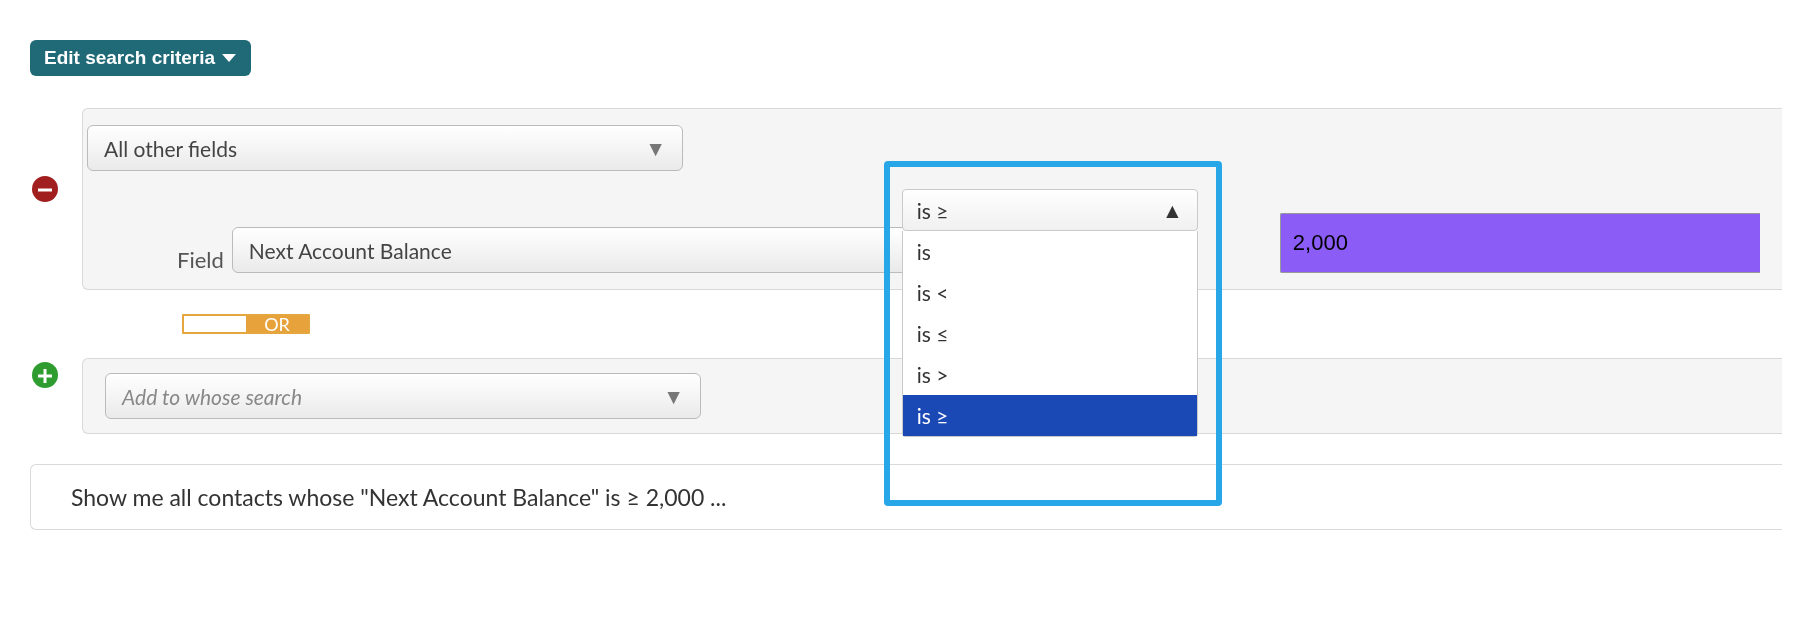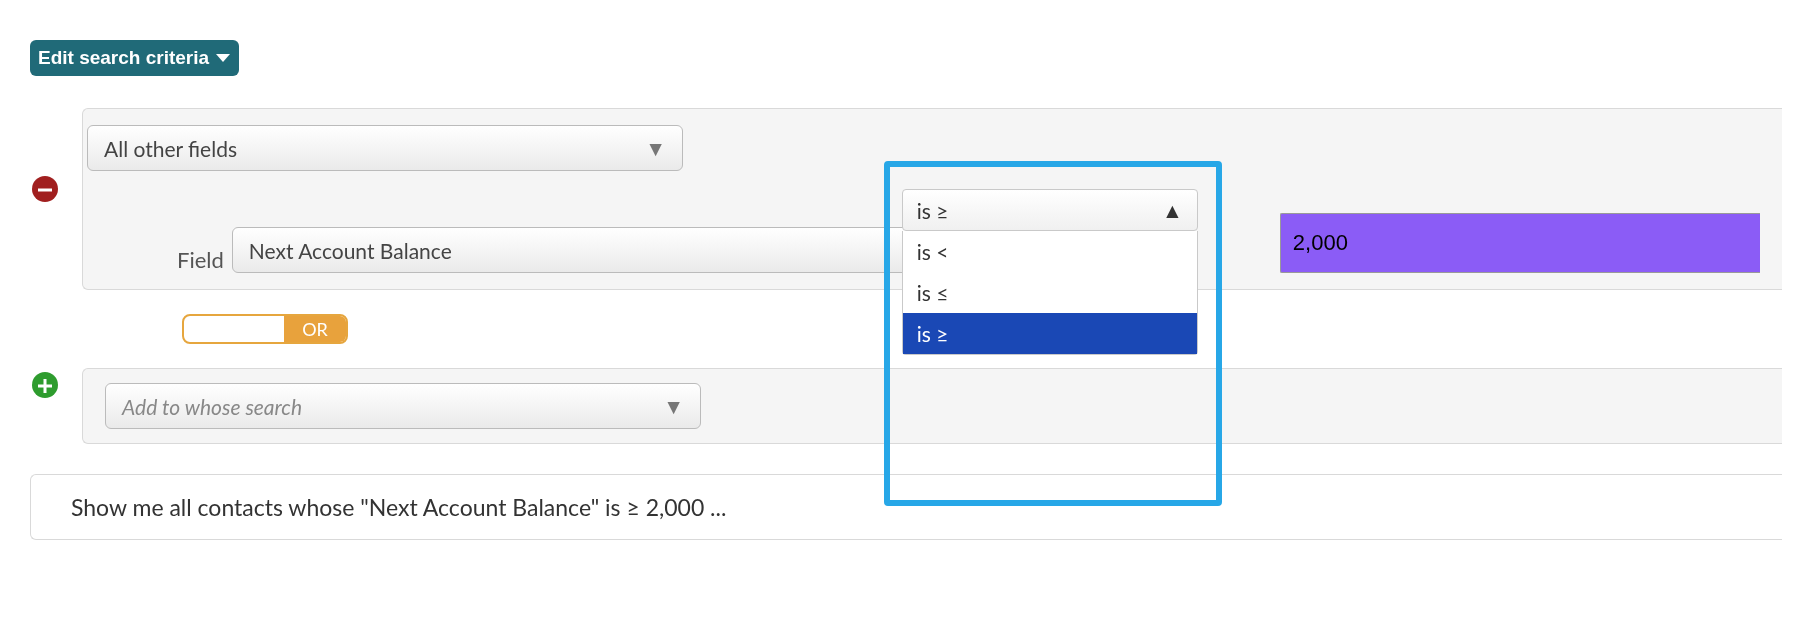--- a/index.html
+++ b/index.html
@@ -16,21 +16,21 @@
 
     
     .edit-criteria-btn {
       display: inline-flex;
       align-items: center;
       gap: 6px;
       background: #206a78;
       color: #fff;
       font-weight: 700;
       font-size: 19px;
-      padding: 7px 8px;
+      padding: 7px 14px;
       border-radius: 6px;
       border: none;
       cursor: pointer;
     }
     .edit-criteria-btn svg { fill: #fff; }
 
     
     .rows { margin-top: 32px; }
 
     
@@ -154,24 +154,23 @@
       margin-top: 26px;
     }
 
     
     .andor-row { display:flex; align-items:center; }
     .andor-gutter { width: 52px; }
     .andor-wrap {
       margin-left: 100px;
       display: inline-flex;
       border: 2px solid #e6a63e;
-      border-radius: 8px;
+      border-radius: 1px;
       overflow: hidden;
-      height: 30px;
-      padding-left: 38px;
+      height: 20px;
     }
     .andor-seg {
       display: flex; align-items:center; justify-content:center;
       width: 62px;
       font-size: 18px;
       cursor: pointer;
     }
     .andor-and { background: #fff; color: #888; }
     .andor-or  { background: #e8a23c; color: #fff; }
 
@@ -264,21 +263,23 @@
 
 <div class="summary">Show me all contacts whose "Next Account Balance" is ≥ 2,000 ...</div>
 
 
 <div id="op-layer" style="position: absolute; left: 901.812px; top: 189px;">
   <div class="op-open" style="width:296px;">
     <span>is ≥</span>
     <span class="arrow">▲</span>
   </div>
   <div class="op-list" style="width:296px;">
+    <div class="op-item">is</div>
     <div class="op-item">is &lt;</div>
     <div class="op-item">is ≤</div>
+    <div class="op-item">is &gt;</div>
     <div class="op-item selected">is ≥</div>
   </div>
 </div>
 <div id="hi" class="hi-box" style="left: 883.812px; top: 161px; width: 338px; height: 345px;"></div>
 
 
 
 
 </body></html>

